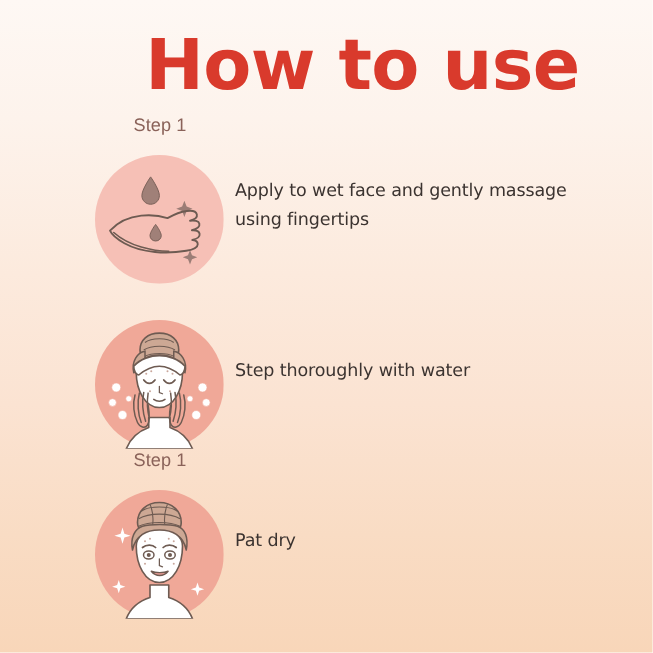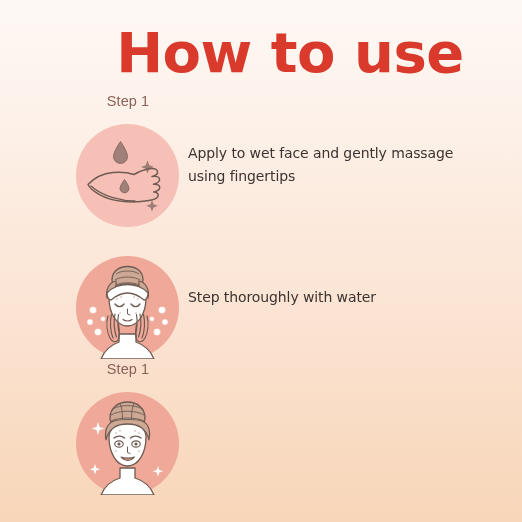--- a/index.html
+++ b/index.html
@@ -241,15 +241,16 @@
         </g>
 
         <g fill="#FFFFFF">
           <path d="M22 30 L23.5 35 L28.5 36.5 L23.5 38 L22 43 L20.5 38 L15.5 36.5 L20.5 35 Z"></path>
           <path d="M19 72 L20.3 76 L24.3 77.3 L20.3 78.6 L19 82.6 L17.7 78.6 L13.7 77.3 L17.7 76 Z"></path>
           <path d="M82 74 L83.3 78 L87.3 79.3 L83.3 80.6 L82 84.6 L80.7 80.6 L76.7 79.3 L80.7 78 Z"></path>
         </g>
       </svg>
     </div>
 
+    <div class="step-text">Pat dry</div>
   </div>
 
 </div>
 
 </body></html>

